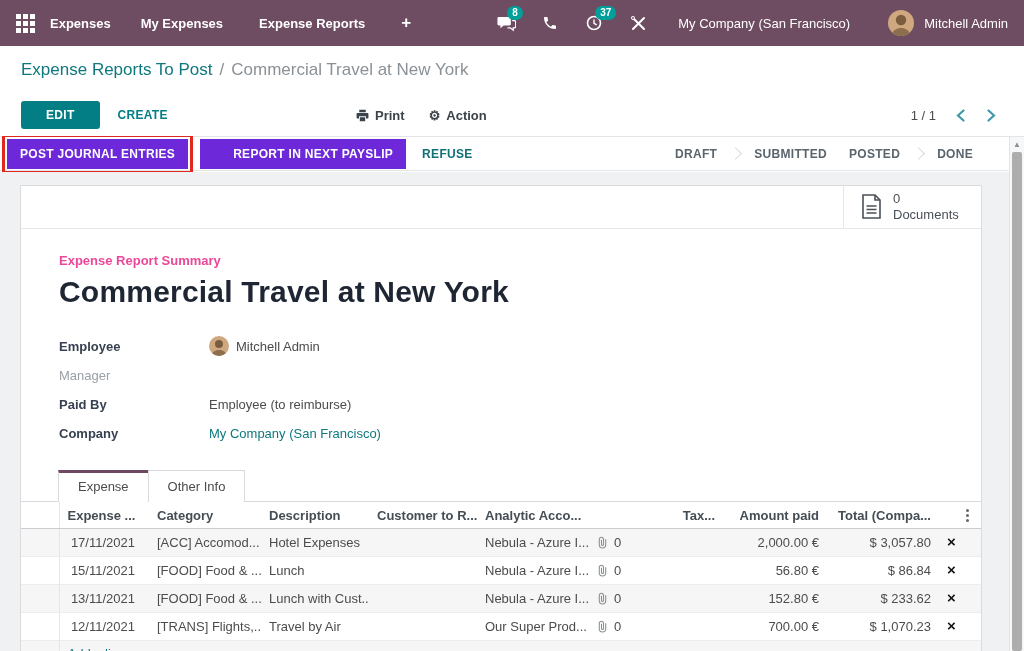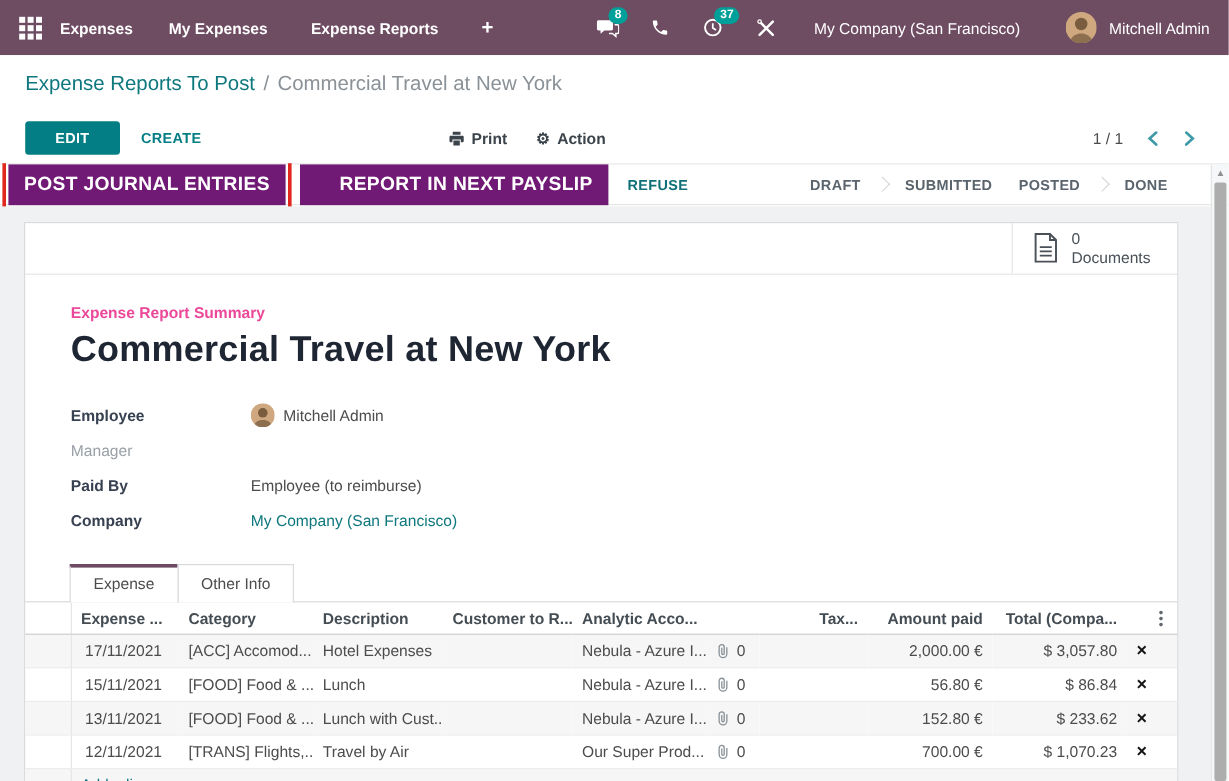--- a/index.html
+++ b/index.html
@@ -24,32 +24,32 @@
   
   .breadcrumb-bar { height:48px; display:flex; align-items:center; padding:0 21px; font-size:17px; background:#fff; }
   .crumb-link { color:#0e787e; cursor:pointer; }
   .crumb-sep { color:#8a9197; margin:0 7px; }
   .crumb-current { color:#8a9197; }
 
   
   .action-bar { height:42px; position:relative; display:flex; align-items:center; padding:0 21px; background:#fff; }
   .btn-edit { background:#027e84; color:#fff; font-size:12px; font-weight:700; letter-spacing:.3px; padding:7px 25px; border-radius:3px; border:none; cursor:pointer; font-family:inherit; }
   .btn-create { background:none; border:none; color:#027e84; font-size:12px; font-weight:700; letter-spacing:.3px; margin-left:18px; cursor:pointer; font-family:inherit; }
-  .center-actions { position:absolute; left:374px; display:flex; align-items:center; gap:24px; }
+  .center-actions { position:absolute; left:356px; display:flex; align-items:center; gap:24px; }
   .flat-action { display:flex; align-items:center; gap:6px; font-size:13px; font-weight:700; color:#3b434b; cursor:pointer; background:none; border:none; font-family:inherit; }
   .gear-glyph { font-size:13px; color:#3b434b; }
   .pager { position:absolute; right:28px; display:flex; align-items:center; gap:20px; }
   .pager-count { font-size:13px; color:#4c4c4c; }
   .pager-nav { display:flex; gap:22px; }
   .chev { cursor:pointer; display:flex; }
 
   
   .status-bar { height:35px; border-top:1px solid #e5e5e5; border-bottom:1px solid #e5e5e5; display:flex; align-items:center; background:#fff; padding-right:40px; }
   .red-box { border:3px solid #e0281e; padding:2px; margin-left:2px; display:inline-flex; }
-  .btn-status { background:#701a75; color:#fff; border:none; font-size:16px; font-weight:700; letter-spacing:.3px; padding:8px 13px; cursor:pointer; font-family:inherit; white-space:nowrap; }
+  .btn-status { background:#6d28d9; color:#fff; border:none; font-size:12px; font-weight:700; letter-spacing:.3px; padding:8px 13px; cursor:pointer; font-family:inherit; white-space:nowrap; }
   .btn-status.second { margin-left:7px;padding-left:33px; }
   .btn-refuse { background:none; border:none; color:#0f7177; font-size:12px; font-weight:700; letter-spacing:.3px; margin-left:16px; cursor:pointer; font-family:inherit; }
   .steps { margin-left:auto; display:flex; align-items:center; height:100%; }
   .step { font-size:12px; font-weight:600; letter-spacing:.3px; color:#5a646d; padding:0 11px; cursor:pointer; white-space:nowrap; }
   .step-sep { width:9px; height:9px; border-top:1px solid #d9d9d9; border-right:1px solid #d9d9d9; transform:rotate(45deg); margin:0 3px; flex:0 0 auto; }
   .step.active { background:#6d4a62; color:#fff; font-weight:700; height:100%; display:flex; align-items:center; padding:0 26px 0 28px; margin:0 -8px; clip-path:polygon(0 0, calc(100% - 13px) 0, 100% 50%, calc(100% - 13px) 100%, 0 100%, 13px 50%); }
 
   
   .content { position:absolute; top:172px; left:0; right:15px; bottom:0; background:#eff1f3; }
   .sheet { position:absolute; left:20px; right:27px; top:13px; bottom:-2px; background:#fff; border:1px solid #d9dbdd; }

